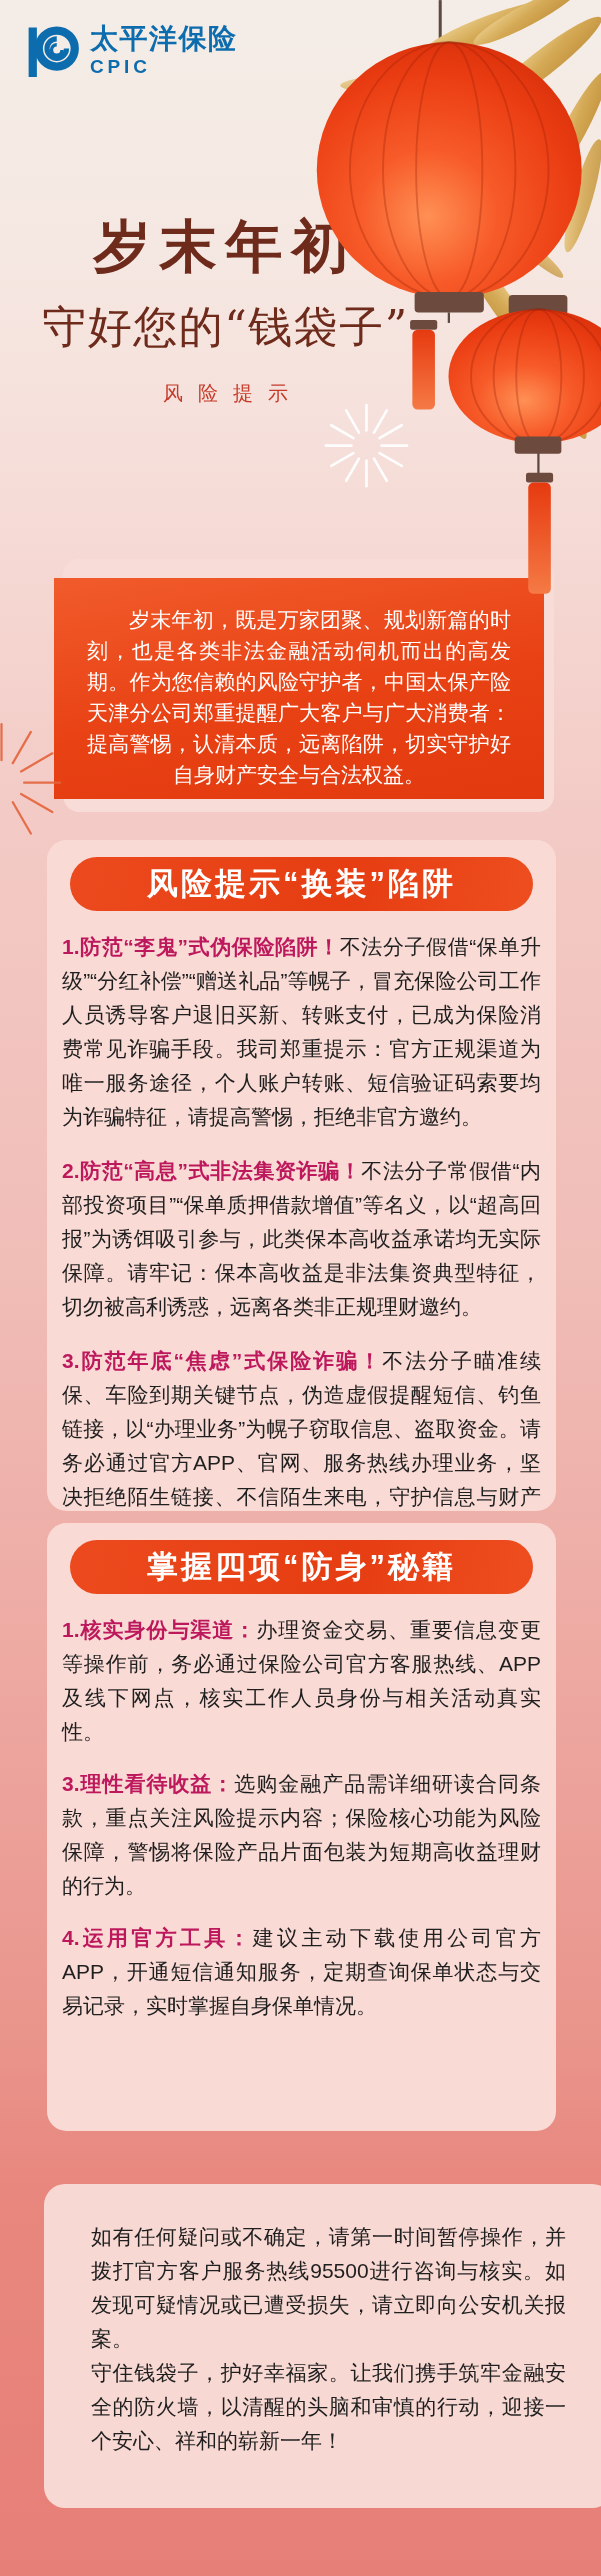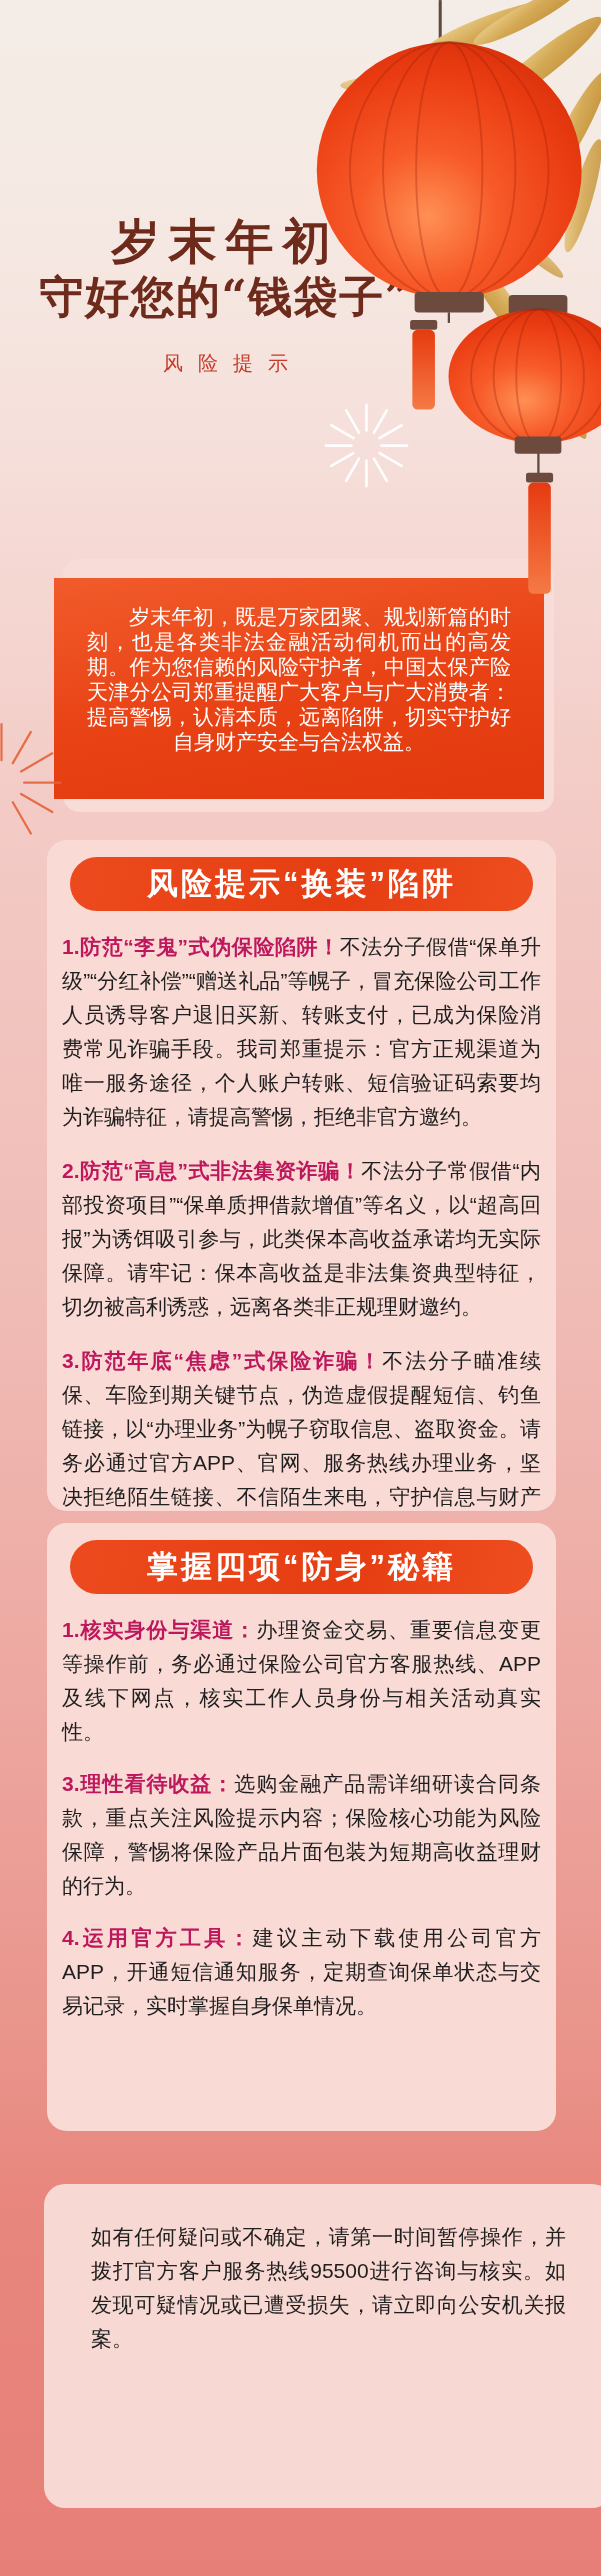--- a/index.html
+++ b/index.html
@@ -10,48 +10,64 @@
       #f4ede7 0%, #f5e8e2 9%, #f6e2dd 15%, #f5d8d3 22%,
       #f3cac5 32%, #f0bcb6 50%, #edaaa3 64%, #e9938a 80%,
       #e8877e 85%, #e67f77 100%);
   }
   .header{position:relative;width:602px;height:557px;}
   .logo{position:absolute;top:22.6px;left:22.6px;display:flex;align-items:flex-start;gap:10.5px;}
   .logo-text{display:flex;flex-direction:column;}
   .logo-name{font-size:28px;font-weight:700;color:#0d6cae;letter-spacing:1.5px;line-height:1.15;}
   .logo-abbr{font-size:19px;font-weight:700;color:#0d6cae;letter-spacing:3.8px;margin-top:1.5px;}
   .hero{position:absolute;top:215px;left:0;width:451px;text-align:center;color:#6e2b1c;}
-  .hero-l1{font-family:"DejaVu Serif",serif;font-weight:700;font-size:48px;letter-spacing:9px;line-height:1.1;}
-  .hero-l2{font-family:"DejaVu Serif",serif;font-weight:700;font-size:44px;letter-spacing:1.5px;margin-top:5px;white-space:nowrap;line-height:1.1;}
+  .hero-l1{font-family:"DejaVu Serif",serif;font-weight:700;font-size:57px;letter-spacing:9px;line-height:1.1;}
+  .hero-l2{font-family:"DejaVu Serif",serif;font-weight:400;font-size:44px;letter-spacing:1.5px;margin-top:25px;white-space:nowrap;line-height:1.1;}
   .hero-sub{font-family:"DejaVu Serif",serif;font-size:20px;color:#c53a28;letter-spacing:15px;margin-top:29px;padding-left:15px;}
   .intro-wrap{position:relative;width:602px;height:254px;margin-top:1.5px;}
   .intro-back{position:absolute;left:63px;top:0;width:491px;height:253px;background:#f8dcd7;border-radius:16.6px;}
   .intro-box{position:absolute;left:54px;top:19.6px;width:490px;height:221px;box-sizing:border-box;
     background:linear-gradient(170deg,#f15b2b 0%,#e84114 55%,#e23a0e 100%);
     padding:25.6px 33px;color:#ffffff;}
-  .intro-box p{margin:0;font-size:21px;line-height:25px;text-align:justify;text-align-last:center;text-indent:2em;}
+  .intro-box p{margin:0;font-size:21px;line-height:31px;text-align:justify;text-align-last:center;text-indent:2em;}
   .card{position:relative;background:#f9dad5;border-radius:19.6px;box-sizing:border-box;overflow:hidden;}
   .card1{width:509px;margin-left:47px;margin-top:27px;height:671px;padding:17.3px 0 0;}
   .card2{width:509px;margin-left:47px;margin-top:12px;height:608px;padding:17.3px 0 0;}
   .pill{width:463px;height:54px;margin:0 auto;border-radius:27px;display:flex;align-items:center;justify-content:center;
     background:linear-gradient(100deg,#ec4a1e 0%,#e63d12 60%,#ee4e1f 100%);
     color:#fff;font-size:31px;font-weight:700;letter-spacing:3px;}
   .card-body{padding:19.6px 15px 0;font-size:21px;line-height:34px;color:#1f1f1f;text-align:justify;}
   .card1 .para{margin:0 0 19.6px;}
   .card2 .para{margin:0 0 18px;}
   .para b{font-weight:700;color:#be185d;}
   .footer-card{width:569px;margin-left:44px;margin-top:53px;height:324px;border-radius:21px;background:#f8d8d3;
     box-sizing:border-box;padding:36px 47px 0;font-size:21px;line-height:34px;color:#1f1f1f;text-align:justify;}
   .footer-card p{margin:0;}
   .deco{position:absolute;top:0;left:0;width:602px;height:843px;z-index:5;pointer-events:none;}
 </style>
 </head>
 <body>
 
 <div class="header">
+  <div class="logo">
+    <span>
+      <svg width="57" height="57" viewBox="0 0 76 76">
+        <g fill="none" stroke="#0d6cae">
+          <path d="M13 6 V72" stroke-width="11"></path>
+          <circle cx="45" cy="34" r="24" stroke-width="11"></circle>
+          <path d="M45 21 a13 13 0 1 0 13 13" stroke-width="7"></path>
+          <path d="M45 29 a7 7 0 1 0 7 7" stroke-width="4.5"></path>
+        </g>
+      </svg>
+    </span>
+    <span class="logo-text">
+      <span class="logo-name">太平洋保险</span>
+      <span class="logo-abbr">CPIC</span>
+    </span>
+  </div>
   <div class="hero">
     <div class="hero-l1">岁末年初</div>
     <div class="hero-l2">守好您的“钱袋子”</div>
     <div class="hero-sub">风险提示</div>
   </div>
 </div>
 
 <div class="intro-wrap">
   <div class="intro-back"></div>
   <div class="intro-box">
@@ -72,20 +88,21 @@
   <div class="pill">掌握四项“防身”秘籍</div>
   <div class="card-body">
     <p class="para"><b>1.核实身份与渠道：</b><span>办理资金交易、重要信息变更等操作前，务必通过保险公司官方客服热线、APP及线下网点，核实工作人员身份与相关活动真实性。</span></p>
     <p class="para"><b>3.理性看待收益：</b><span>选购金融产品需详细研读合同条款，重点关注风险提示内容；保险核心功能为风险保障，警惕将保险产品片面包装为短期高收益理财的行为。</span></p>
     <p class="para"><b>4.运用官方工具：</b><span>建议主动下载使用公司官方APP，开通短信通知服务，定期查询保单状态与交易记录，实时掌握自身保单情况。</span></p>
   </div>
 </div>
 
 <div class="footer-card">
   <p>如有任何疑问或不确定，请第一时间暂停操作，并拨打官方客户服务热线95500进行咨询与核实。如发现可疑情况或已遭受损失，请立即向公安机关报案。</p>
+  <p>守住钱袋子，护好幸福家。让我们携手筑牢金融安全的防火墙，以清醒的头脑和审慎的行动，迎接一个安心、祥和的崭新一年！</p>
 </div>
 
 <svg class="deco" viewBox="0 0 800 1120">
   <defs>
     <radialGradient id="lg" cx="42%" cy="68%" r="75%">
       <stop offset="0%" stop-color="#ff9055"></stop>
       <stop offset="35%" stop-color="#f75a28"></stop>
       <stop offset="75%" stop-color="#ea3c12"></stop>
       <stop offset="100%" stop-color="#d62f0a"></stop>
     </radialGradient>

